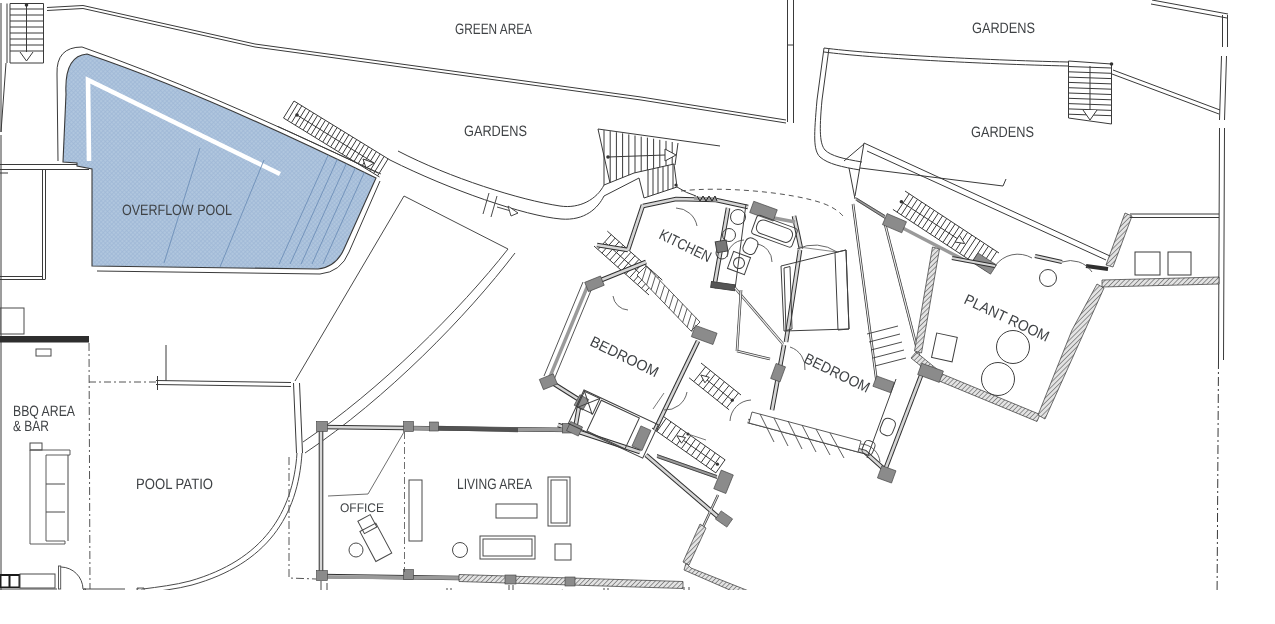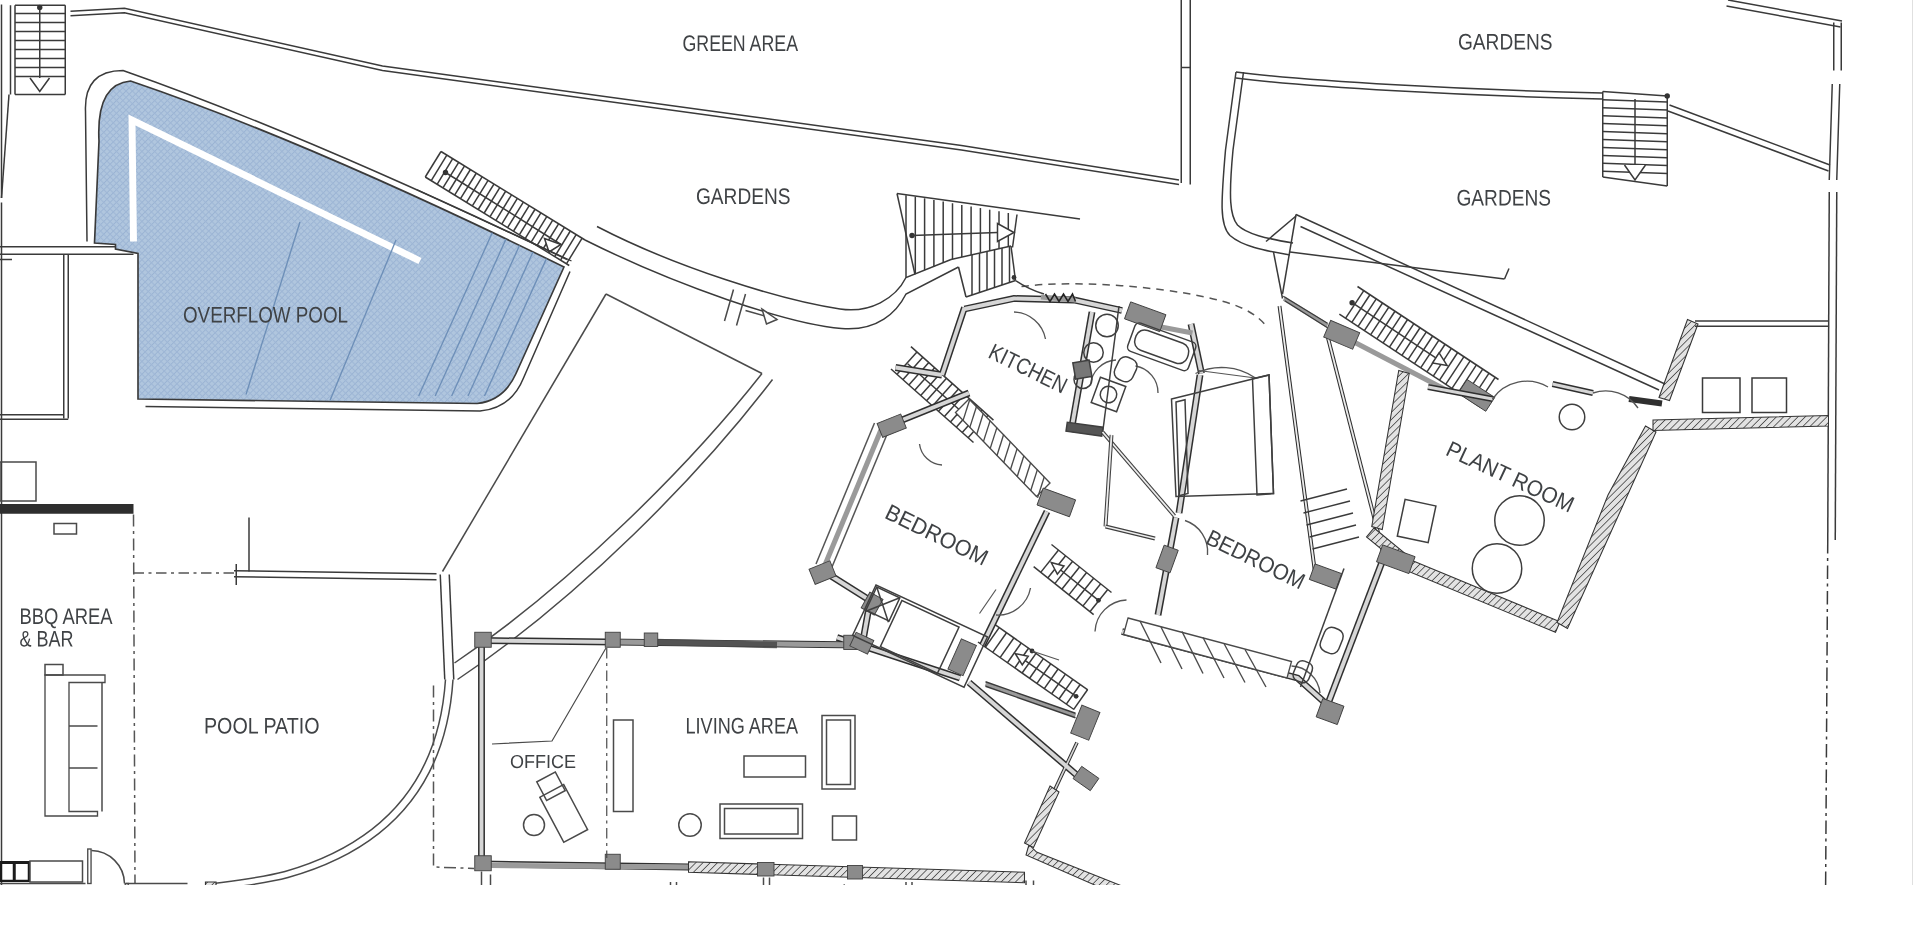--- a/index.html
+++ b/index.html
@@ -1,16 +1,16 @@
 <!DOCTYPE html>
 <html><head>
 <meta charset="utf-8">
 <style>
 html,body{margin:0;padding:0;background:#fff;}
-#plan{position:relative;width:1275px;height:590px;overflow:hidden;background:#737373;
+#plan{position:relative;width:1275px;height:590px;overflow:hidden;background:#b91c1c;
 font-family:"Liberation Sans",sans-serif;}
 text{font-family:"Liberation Sans",sans-serif;fill:#3f4245;}
 </style>
 </head>
 <body>
 
 <div id="plan">
 <svg width="1275" height="624" viewBox="0 0 1275 624">
 <defs>
 <pattern id="pool" width="3" height="3" patternUnits="userSpaceOnUse" patternTransform="rotate(45)">

